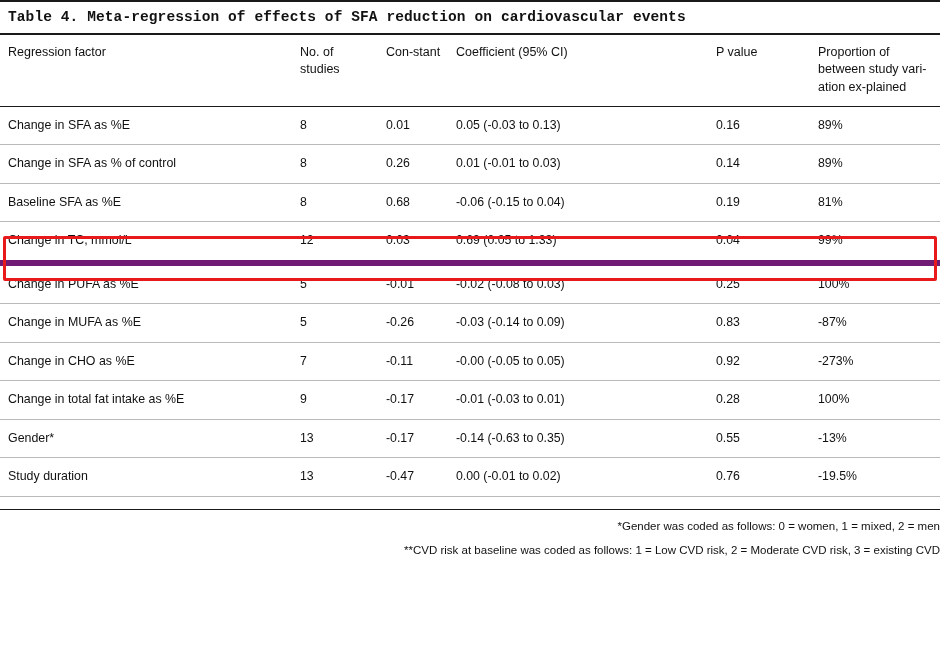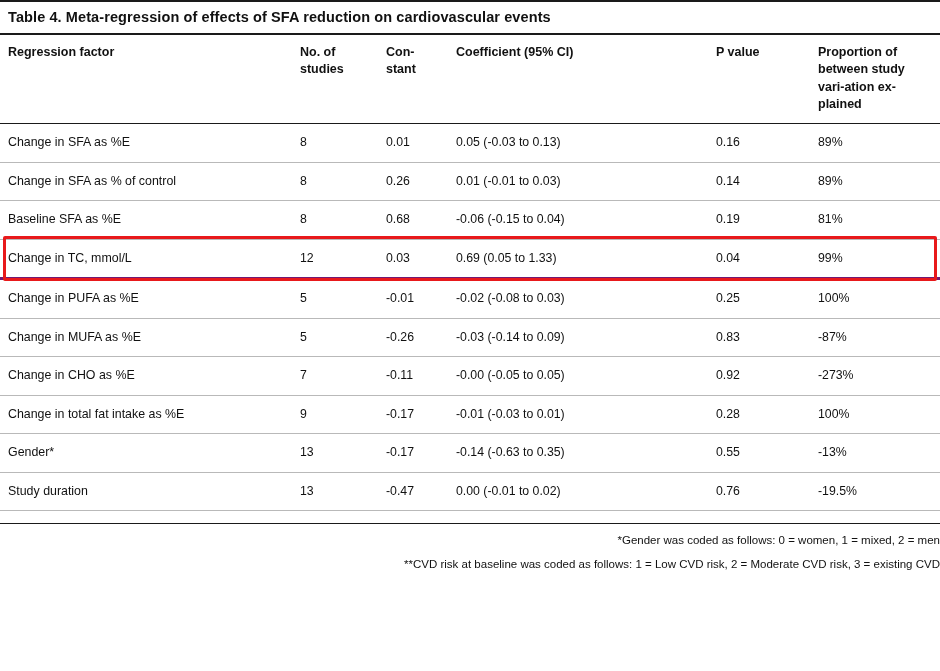--- a/index.html
+++ b/index.html
@@ -19,20 +19,21 @@
     width: 940px;
     height: 671px;
     box-sizing: border-box;
   }
   .table-title {
     font-size: 14.5px;
     font-weight: bold;
     color: #111111;
     padding: 7px 0 8px 8px;
     letter-spacing: 0.1px;
+    font-family: Liberation Mono, monospace;
   }
   .rule-top {
     border-top: 2px solid #1a1a1a;
   }
   .rule-under-title {
     border-top: 2px solid #1a1a1a;
   }
   table.maintable {
     width: 940px;
     border-collapse: collapse;
@@ -40,21 +41,21 @@
   }
   table.maintable col.c0 { width: 292px; }
   table.maintable col.c1 { width: 86px; }
   table.maintable col.c2 { width: 70px; }
   table.maintable col.c3 { width: 260px; }
   table.maintable col.c4 { width: 102px; }
   table.maintable col.c5 { width: 130px; }
 
   thead th {
     font-size: 12.5px;
-    font-weight: bold;
+    font-weight: normal;
     text-align: left;
     vertical-align: top;
     padding: 9px 6px 10px 8px;
     line-height: 1.38;
     color: #111111;
   }
   thead tr.header-row {
     border-bottom: 1.5px solid #1a1a1a;
   }
   tbody td {
@@ -63,21 +64,21 @@
     vertical-align: middle;
     border-bottom: 1px solid #b9b9b9;
     line-height: 1.25;
     color: #111111;
   }
   tbody td.factor {
     font-weight: normal;
     font-size: 12.4px;
   }
   tbody tr.highlight td {
-    border-bottom: 3px solid #701a75;
+    border-bottom: 6px solid #701a75;
   }
   .highlight-box {
     position: absolute;
     left: 3px;
     width: 934px;
     border: 3px solid #e8191b;
     border-radius: 2px;
     box-sizing: border-box;
     pointer-events: none;
   }

